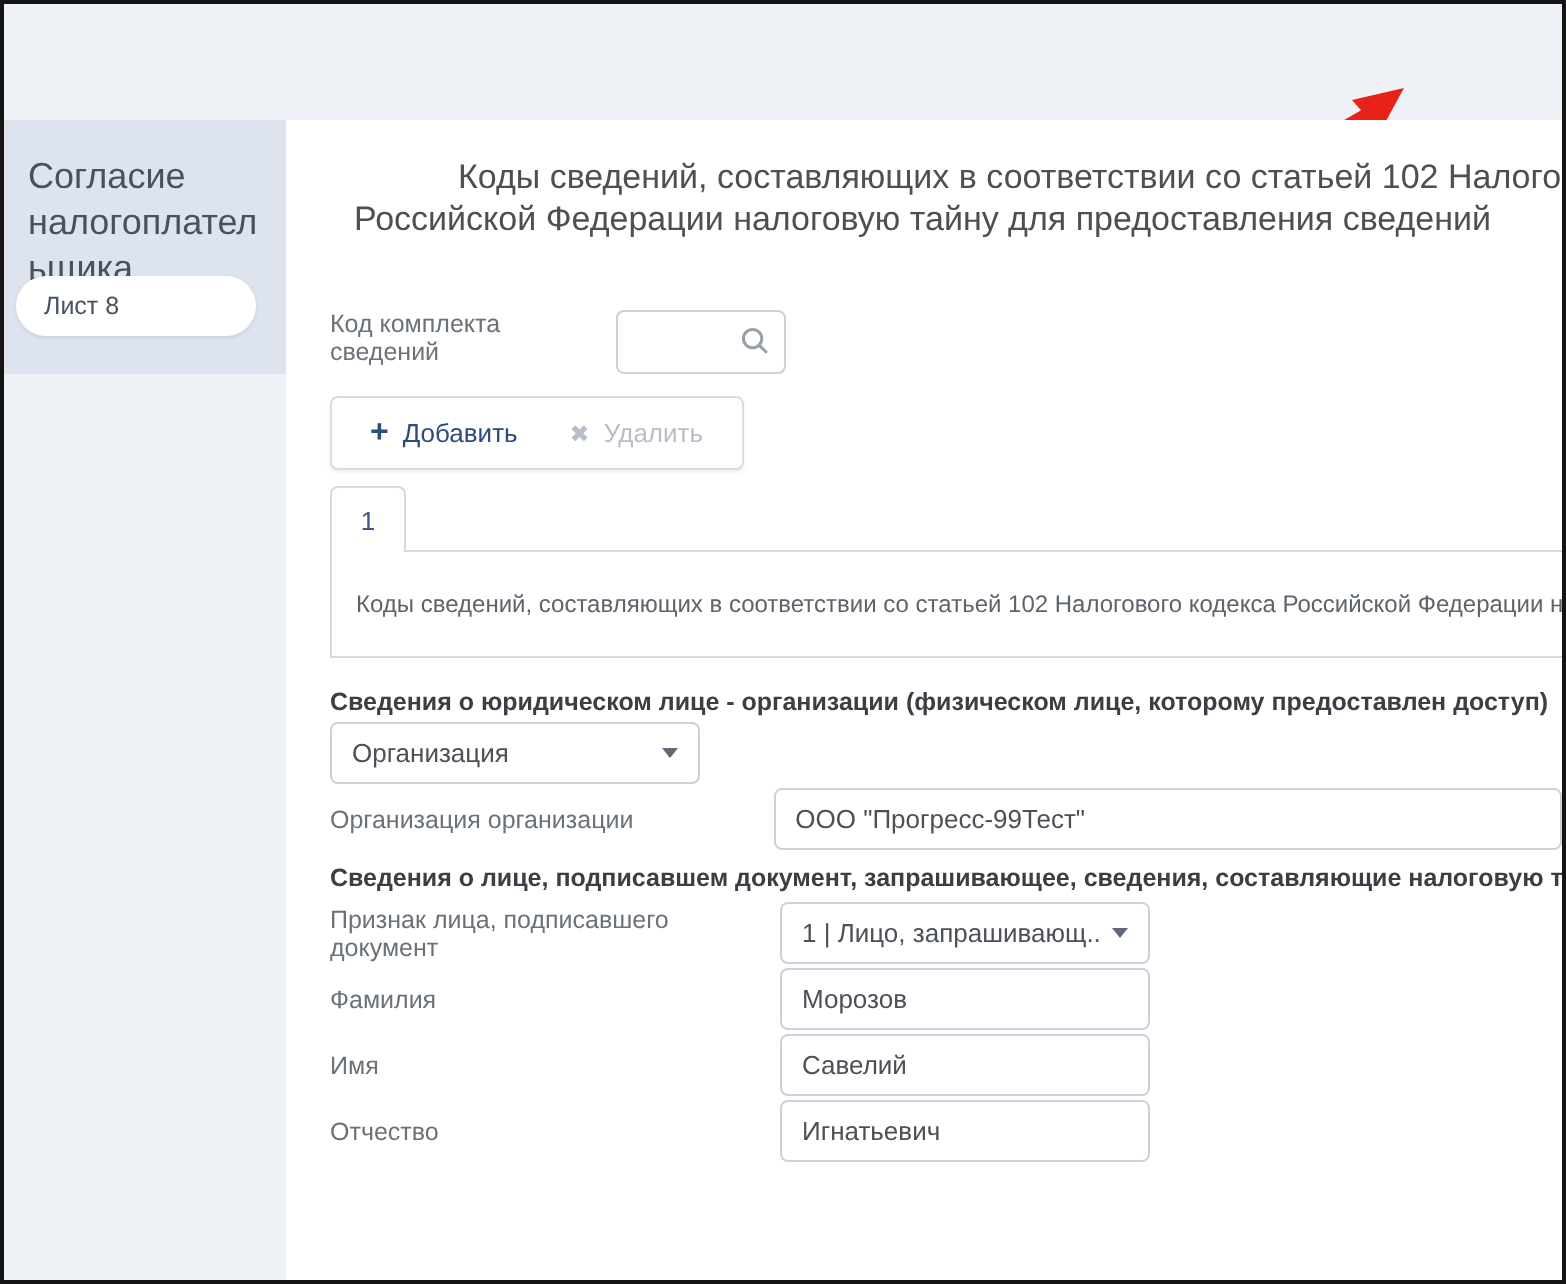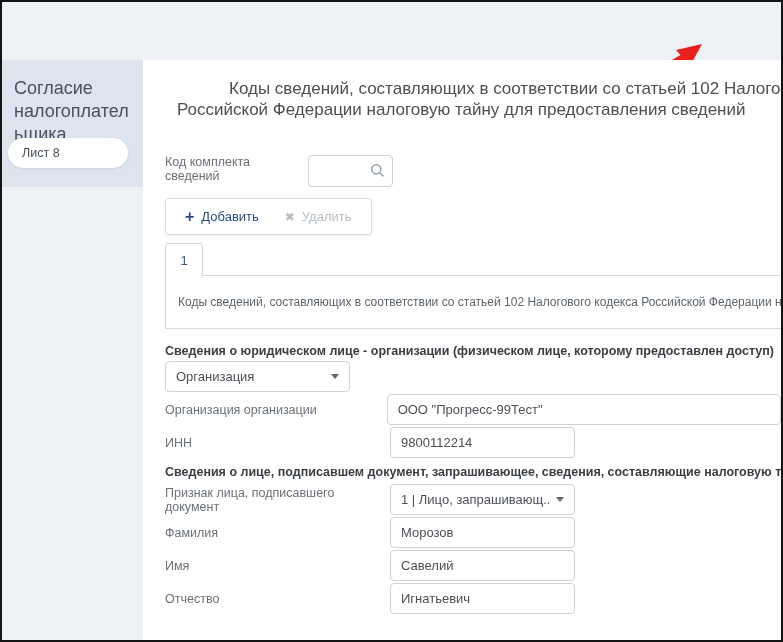--- a/index.html
+++ b/index.html
@@ -167,24 +167,20 @@
           <span class="val">Организация</span>
           <span class="caret"></span>
         </div>
       </div>
 
       <div class="frow">
         <span class="lbl">Организация организации</span>
         <input class="ctl-input wide" type="text" value="ООО &quot;Прогресс-99Тест&quot;" style="">
       </div>
 
-      <div class="frow">
-        <span class="lbl">ИНН</span>
-        <input class="ctl-input" type="text" value="9800112214" style="">
-      </div>
 
       <div class="section-hdr second">Сведения о лице, подписавшем документ, запрашивающее, сведения, составляющие налоговую тайну</div>
 
       <div class="frow">
         <span class="lbl">Признак лица, подписавшего документ</span>
         <div class="ctl-select">
           <span class="val">1 | Лицо, запрашивающ...</span>
           <span class="caret"></span>
         </div>
       </div>

